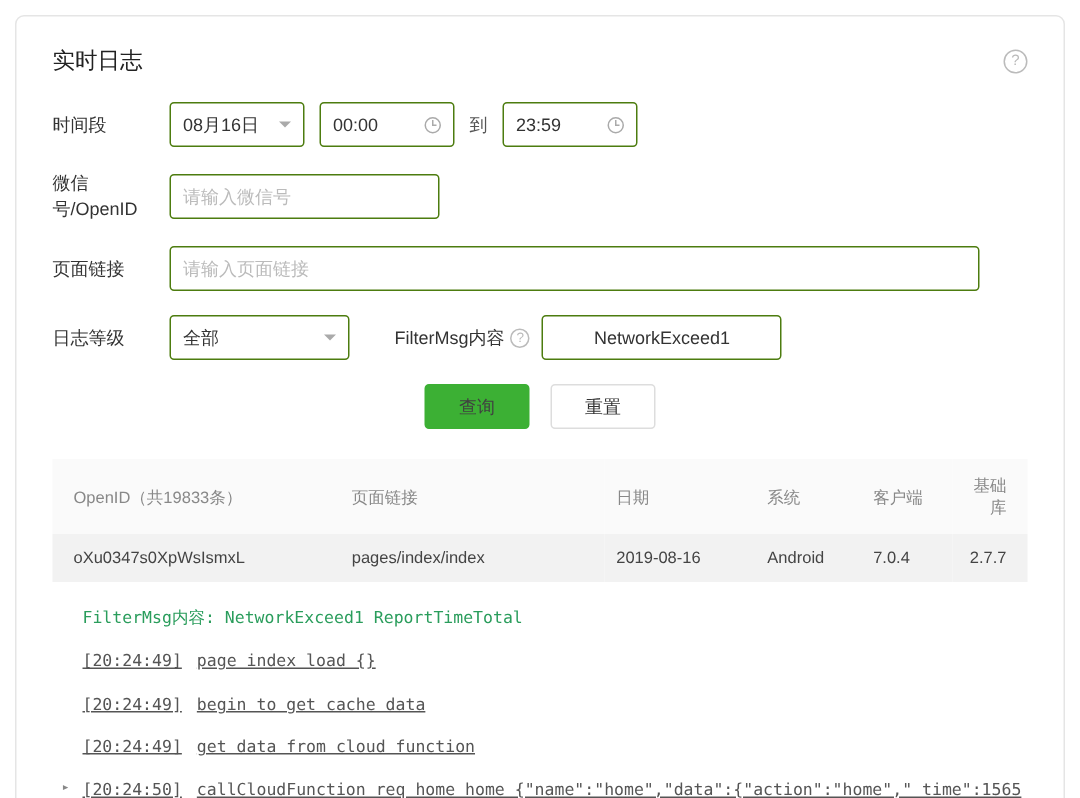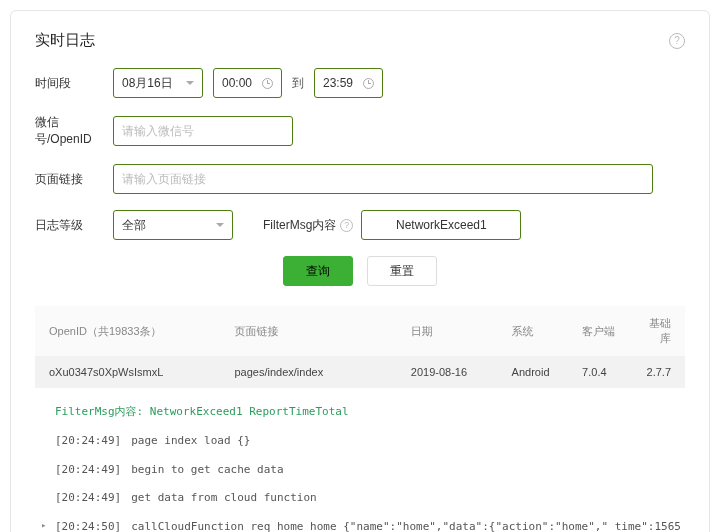--- a/index.html
+++ b/index.html
@@ -65,21 +65,21 @@
   justify-content: space-between;
   cursor: pointer;
 }
 .chevron {
   width: 0; height: 0;
   border-left: 4px solid transparent;
   border-right: 4px solid transparent;
   border-top: 4px solid #aaa;
 }
 .time-input {
-  width: 69px;
+  width: 90px;
   justify-content: space-between;
 }
 .clock-icon {
   width: 11px; height: 11px;
   border: 1px solid #aaa;
   border-radius: 50%;
   position: relative;
 }
 .clock-icon::before {
   content: "";
@@ -133,21 +133,21 @@
   display: flex;
   align-items: center;
   cursor: pointer;
   border: 1px solid #ddd;
   background: #fff;
   color: #333;
 }
 .btn-primary {
   background: #3cb034;
   border-color: #3cb034;
-  color: #000000;
+  color: #404040;
 }
 .table {
   width: 100%;
   border-collapse: collapse;
 }
 .table th {
   text-align: left;
   font-weight: 400;
   color: #888;
   font-size: 11px;
@@ -172,20 +172,21 @@
 }
 .log-line {
   font-family: ui-monospace, Menlo, monospace;
   font-size: 11px;
   color: #555;
   padding: 6px 4px 6px 20px;
   display: flex;
   align-items: flex-start;
   gap: 10px;
   line-height: 1.5;
+  text-decoration: underline;
 }
 .log-line .ts { flex-shrink: 0; }
 .log-line .msg { word-break: break-all; }
 .log-line.expandable::before {
   content: "▸";
   position: absolute;
   margin-left: -14px;
   color: #888;
   font-size: 9px;
 }

